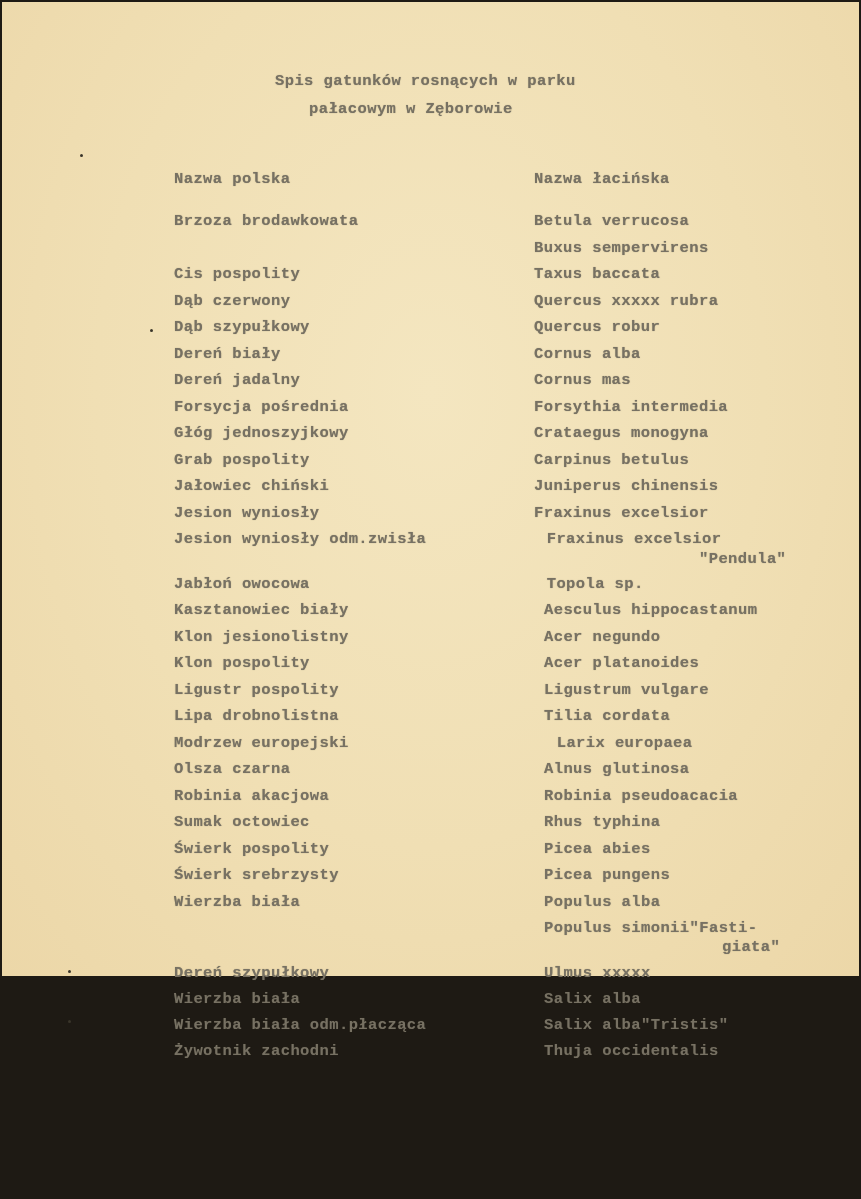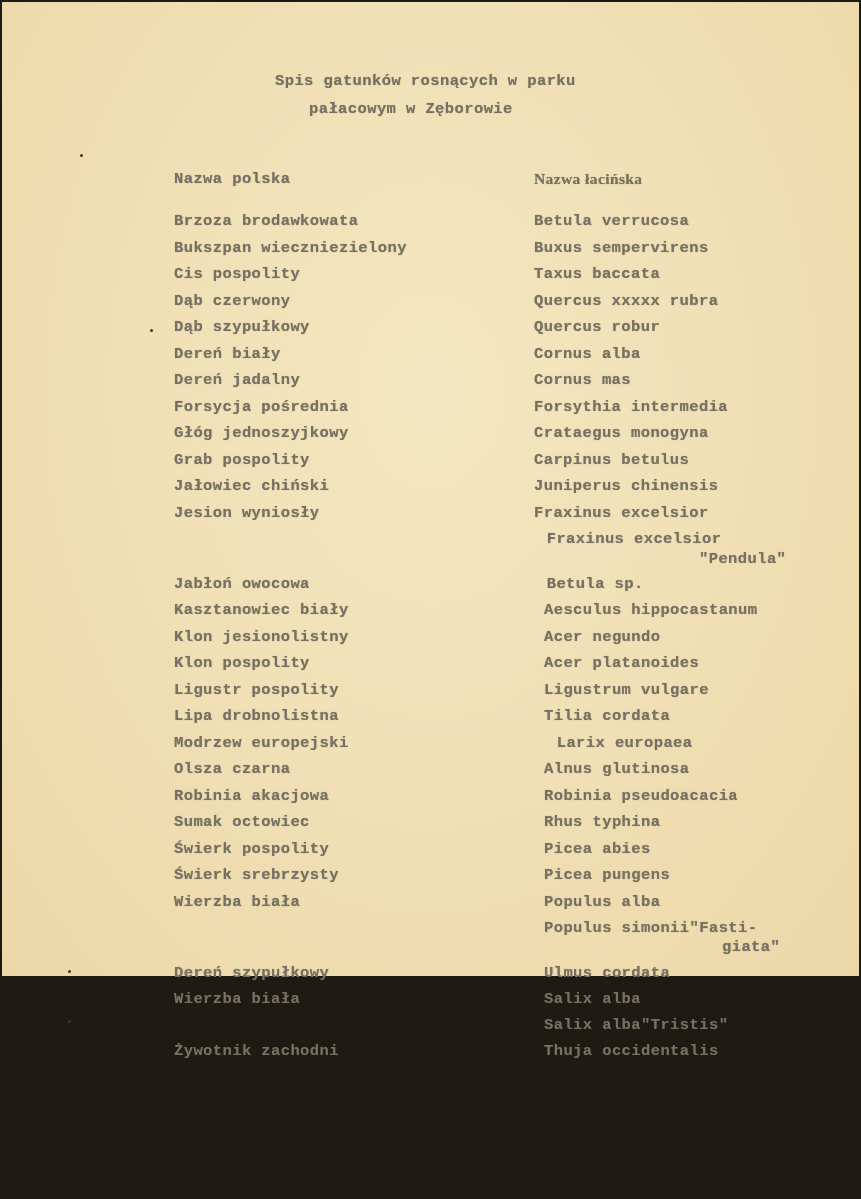--- a/index.html
+++ b/index.html
@@ -21,36 +21,35 @@
       color: #777163;
       letter-spacing: 0.4px;
       white-space: pre;
       text-shadow: 0 0 1px rgba(90,85,70,0.55);
       position: absolute;
       line-height: 18px;
     }
     .title1 { left: 273px; top: 70px; }
     .title2 { left: 307px; top: 98px; }
     .hdr-pl { left: 172px; top: 168px; }
-    .hdr-la { left: 532px; top: 168px; font-family: Liberation Serif, serif; }
+    .hdr-la { left: 532px; top: 168px; }
     .dot { position: absolute; width: 3px; height: 3px; border-radius: 50%; background: #3a352a; }
   </style>
 </head>
 <body>
 
 <div class="page">
   <div class="typed title1">Spis gatunków rosnących w parku</div>
   <div class="typed title2">pałacowym w Zęborowie</div>
 
   <div class="typed hdr-pl">Nazwa polska</div>
   <div class="typed hdr-la">Nazwa łacińska</div>
 
   <div class="typed" style="left:172px;top:210px">Brzoza brodawkowata</div>
   <div class="typed" style="left:532px;top:210px">Betula verrucosa</div>
-  <div class="typed" style="left:172px;top:237px">Bukszpan wieczniezielony</div>
   <div class="typed" style="left:532px;top:237px">Buxus sempervirens</div>
   <div class="typed" style="left:172px;top:263px">Cis pospolity</div>
   <div class="typed" style="left:532px;top:263px">Taxus baccata</div>
   <div class="typed" style="left:172px;top:290px">Dąb czerwony</div>
   <div class="typed" style="left:532px;top:290px">Quercus xxxxx rubra</div>
   <div class="typed" style="left:172px;top:316px">Dąb szypułkowy</div>
   <div class="typed" style="left:532px;top:316px">Quercus robur</div>
   <div class="typed" style="left:172px;top:343px">Dereń biały</div>
   <div class="typed" style="left:532px;top:343px">Cornus alba</div>
   <div class="typed" style="left:172px;top:369px">Dereń jadalny</div>
@@ -58,25 +57,26 @@
   <div class="typed" style="left:172px;top:396px">Forsycja pośrednia</div>
   <div class="typed" style="left:532px;top:396px">Forsythia intermedia</div>
   <div class="typed" style="left:172px;top:422px">Głóg jednoszyjkowy</div>
   <div class="typed" style="left:532px;top:422px">Crataegus monogyna</div>
   <div class="typed" style="left:172px;top:449px">Grab pospolity</div>
   <div class="typed" style="left:532px;top:449px">Carpinus betulus</div>
   <div class="typed" style="left:172px;top:475px">Jałowiec chiński</div>
   <div class="typed" style="left:532px;top:475px">Juniperus chinensis</div>
   <div class="typed" style="left:172px;top:502px">Jesion wyniosły</div>
   <div class="typed" style="left:532px;top:502px">Fraxinus excelsior</div>
+  <div class="typed" style="left:172px;top:528px">Jesion wyniosły odm.zwisła</div>
   <div class="typed" style="left:535px;top:528px"> Fraxinus excelsior</div>
   <div class="typed" style="left:697px;top:548px">"Pendula"</div>
 
   <div class="typed" style="left:172px;top:573px">Jabłoń owocowa</div>
-  <div class="typed" style="left:535px;top:573px"> Betula sp.</div>
+  <div class="typed" style="left:535px;top:573px"> Topola sp.</div>
   <div class="typed" style="left:172px;top:599px">Kasztanowiec biały</div>
   <div class="typed" style="left:542px;top:599px">Aesculus hippocastanum</div>
   <div class="typed" style="left:172px;top:626px">Klon jesionolistny</div>
   <div class="typed" style="left:542px;top:626px">Acer negundo</div>
   <div class="typed" style="left:172px;top:652px">Klon pospolity</div>
   <div class="typed" style="left:542px;top:652px">Acer platanoides</div>
   <div class="typed" style="left:172px;top:679px">Ligustr pospolity</div>
   <div class="typed" style="left:542px;top:679px">Ligustrum vulgare</div>
   <div class="typed" style="left:172px;top:705px">Lipa drobnolistna</div>
   <div class="typed" style="left:542px;top:705px">Tilia cordata</div>
@@ -91,23 +91,24 @@
   <div class="typed" style="left:172px;top:838px">Świerk pospolity</div>
   <div class="typed" style="left:542px;top:838px">Picea abies</div>
   <div class="typed" style="left:172px;top:864px">Świerk srebrzysty</div>
   <div class="typed" style="left:542px;top:864px">Picea pungens</div>
   <div class="typed" style="left:172px;top:891px">Wierzba biała</div>
   <div class="typed" style="left:542px;top:891px">Populus alba</div>
   <div class="typed" style="left:542px;top:917px">Populus simonii"Fasti-</div>
   <div class="typed" style="left:720px;top:936px">giata"</div>
 
   <div class="typed" style="left:172px;top:962px">Dereń szypułkowy</div>
-  <div class="typed" style="left:542px;top:962px">Ulmus cordata</div>
+  <div class="typed" style="left:542px;top:962px">Ulmus xxxxx</div>
   <div class="typed" style="left:172px;top:988px">Wierzba biała</div>
   <div class="typed" style="left:542px;top:988px">Salix alba</div>
+  <div class="typed" style="left:172px;top:1014px">Wierzba biała odm.płacząca</div>
   <div class="typed" style="left:542px;top:1014px">Salix alba"Tristis"</div>
   <div class="typed" style="left:172px;top:1040px">Żywotnik zachodni</div>
   <div class="typed" style="left:542px;top:1040px">Thuja occidentalis</div>
 
   <div class="dot" style="left:78px;top:152px"></div>
   <div class="dot" style="left:148px;top:327px"></div>
   <div class="dot" style="left:66px;top:968px"></div>
   <div class="dot" style="left:66px;top:1018px"></div>
 </div>
 

